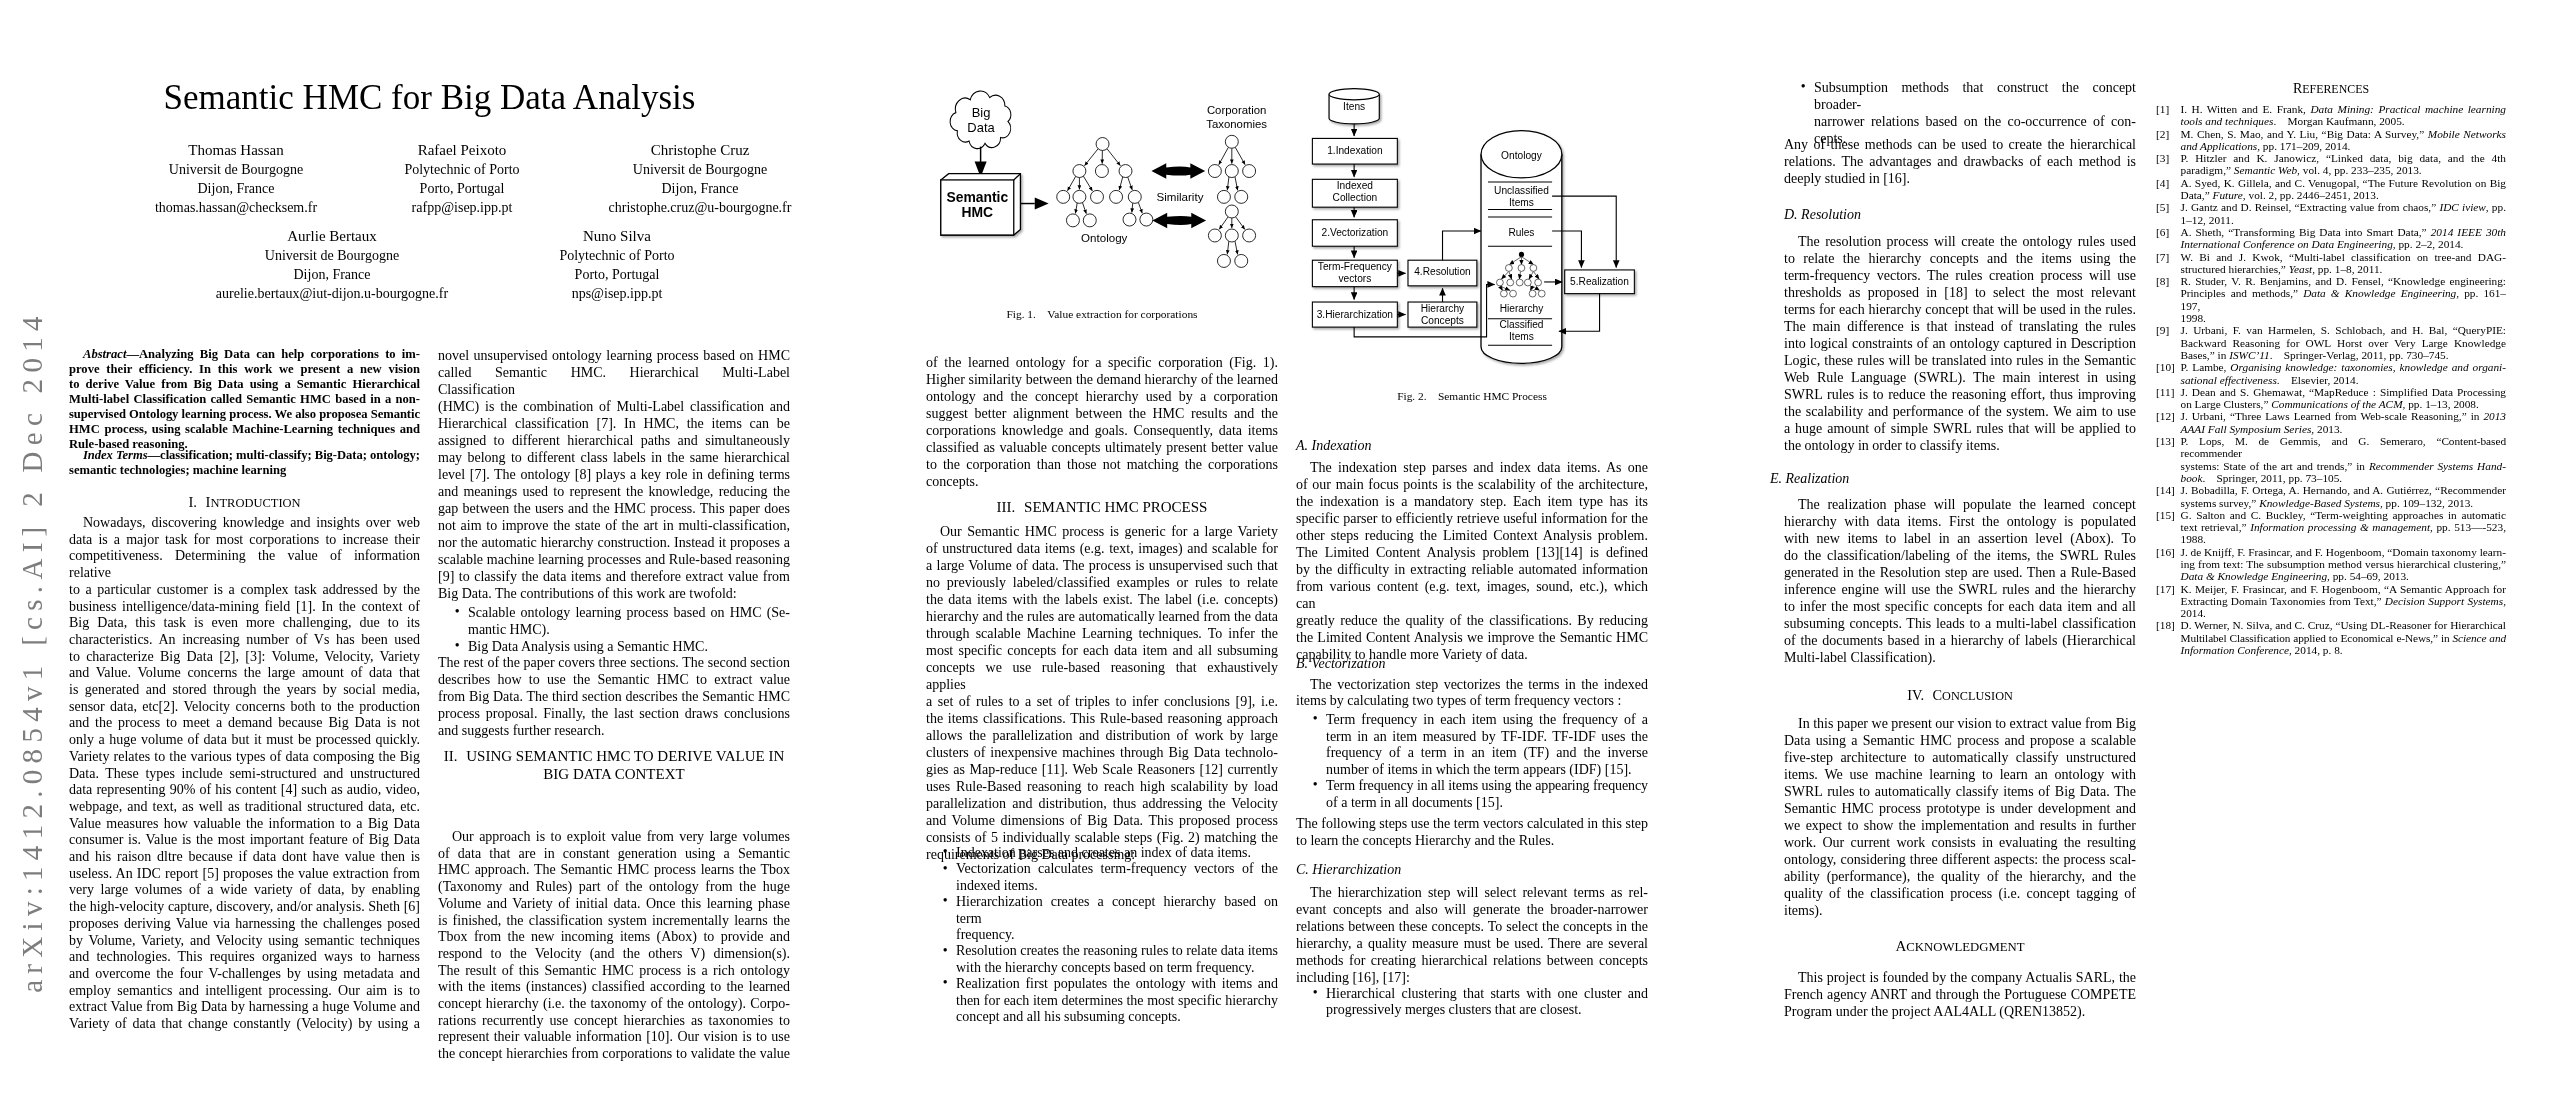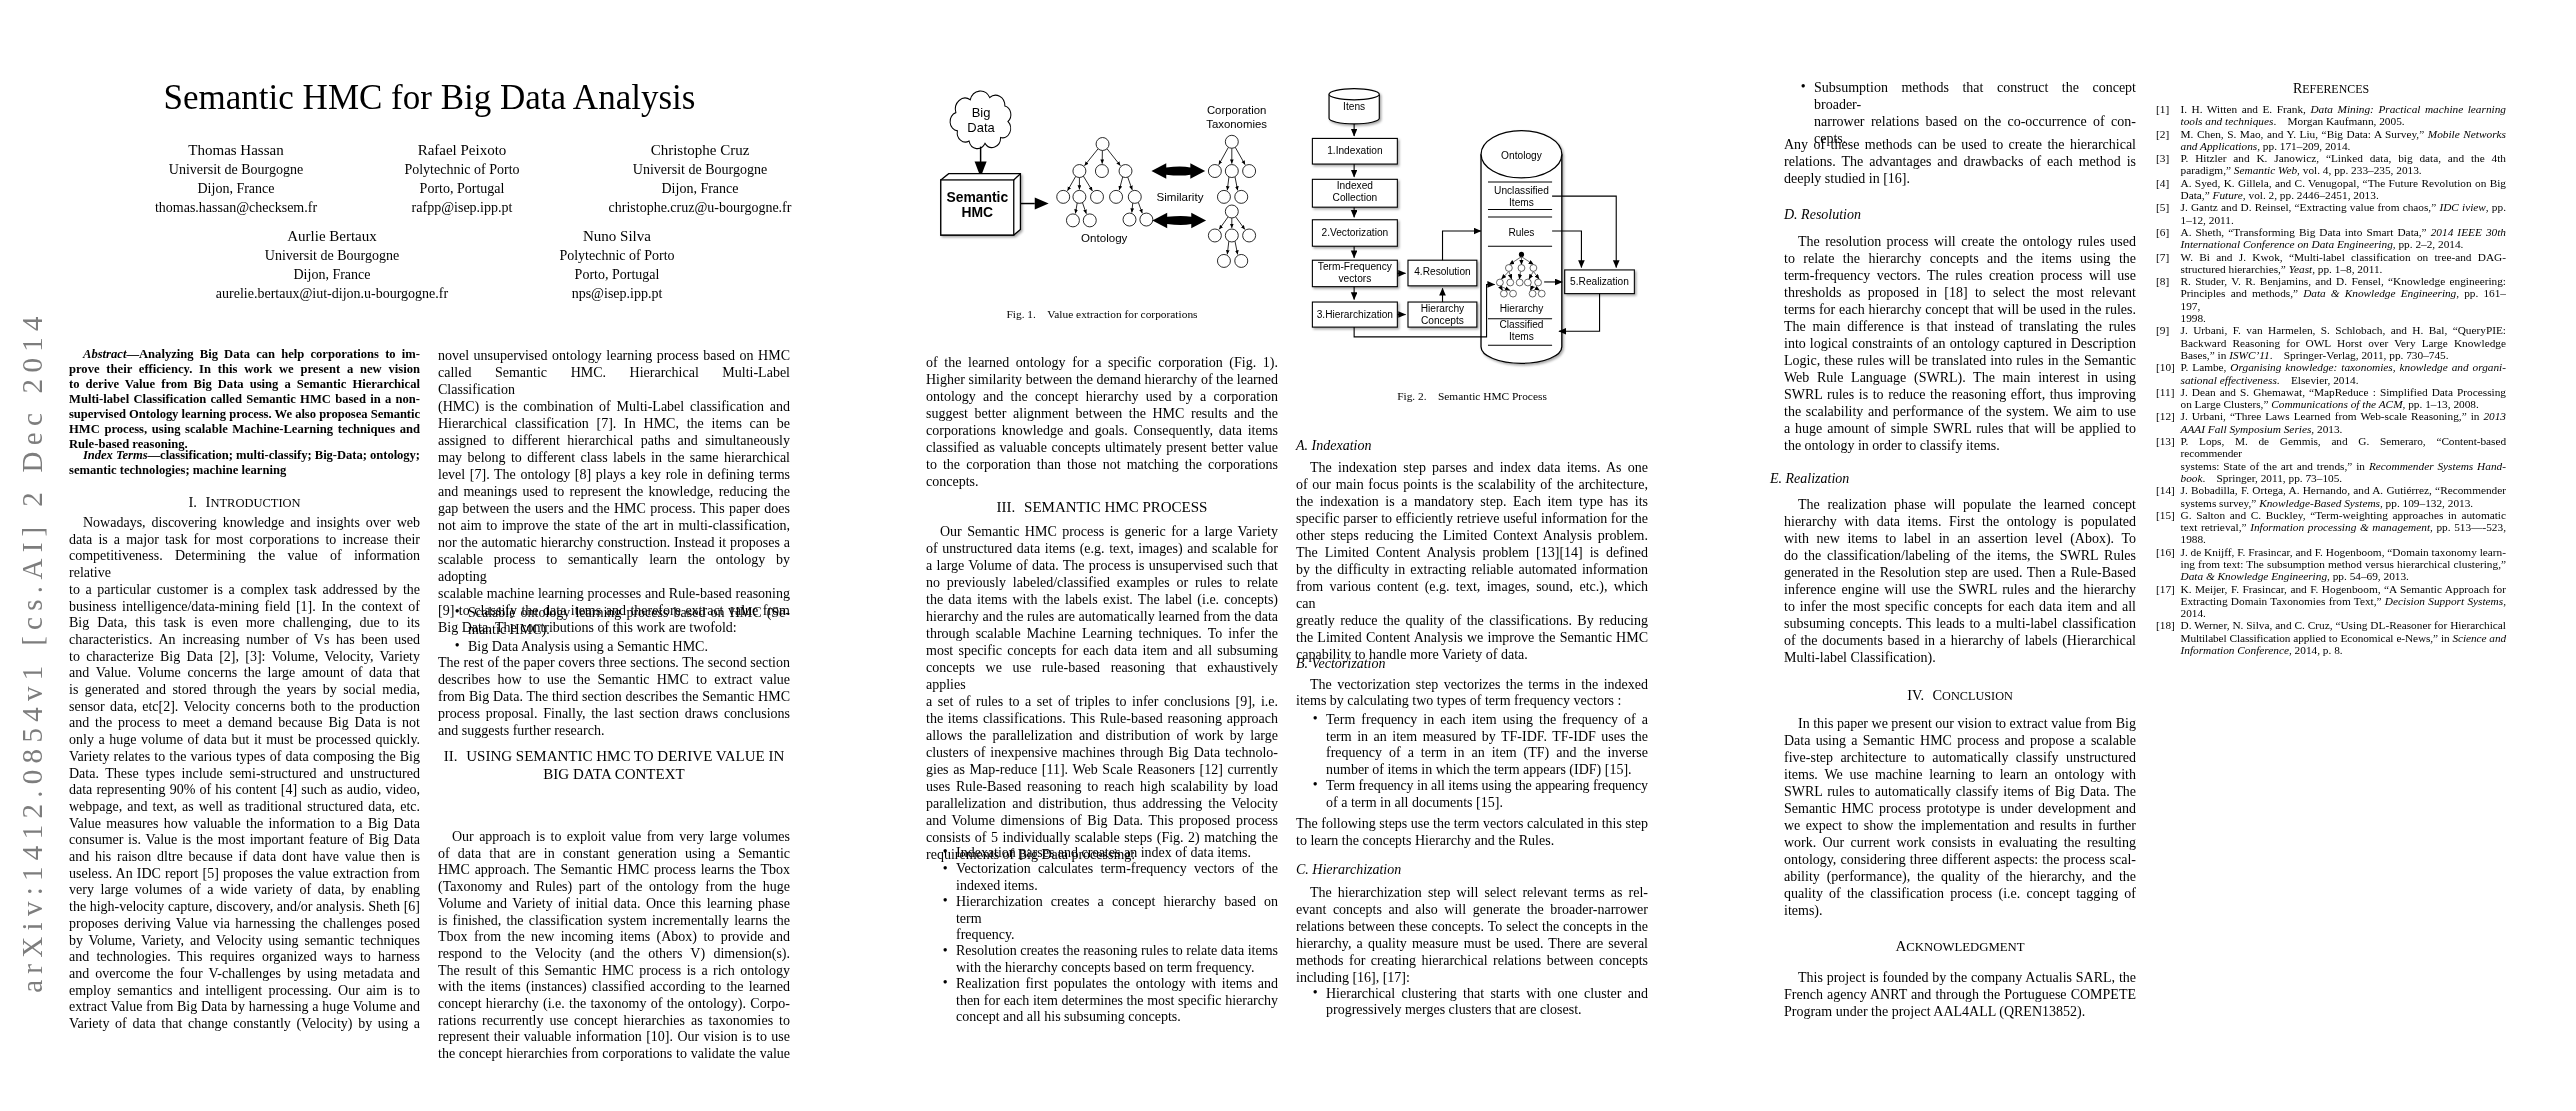--- a/index.html
+++ b/index.html
@@ -121,21 +121,20 @@
 <p>called Semantic HMC. Hierarchical Multi-Label Classification</p>
 <p>(HMC) is the combination of Multi-Label classification and</p>
 <p>Hierarchical classification [7]. In HMC, the items can be</p>
 <p>assigned to different hierarchical paths and simultaneously</p>
 <p>may belong to different class labels in the same hierarchical</p>
 <p>level [7]. The ontology [8] plays a key role in defining terms</p>
 <p>and meanings used to represent the knowledge, reducing the</p>
 <p>gap between the users and the HMC process. This paper does</p>
 <p>not aim to improve the state of the art in multi-classification,</p>
 <p>nor the automatic hierarchy construction. Instead it proposes a</p>
-<p style="letter-spacing:-0.03px;">scalable process to semantically learn the ontology by adopting</p>
 <p>scalable machine learning processes and Rule-based reasoning</p>
 <p>[9] to classify the data items and therefore extract value from</p>
 <p class="e">Big Data. The contributions of this work are twofold:</p>
 </div>
 <div class="b lh182" style="left:438px;top:604px;width:352px;">
 <p class="bu"><span class="d">•</span>Scalable ontology learning process based on HMC (Se-</p>
 <p class="bi e">mantic HMC).</p>
 <p class="bu e"><span class="d">•</span>Big Data Analysis using a Semantic HMC.</p>
 </div>
 <div class="b lh182" style="left:438px;top:654px;width:352px;">

